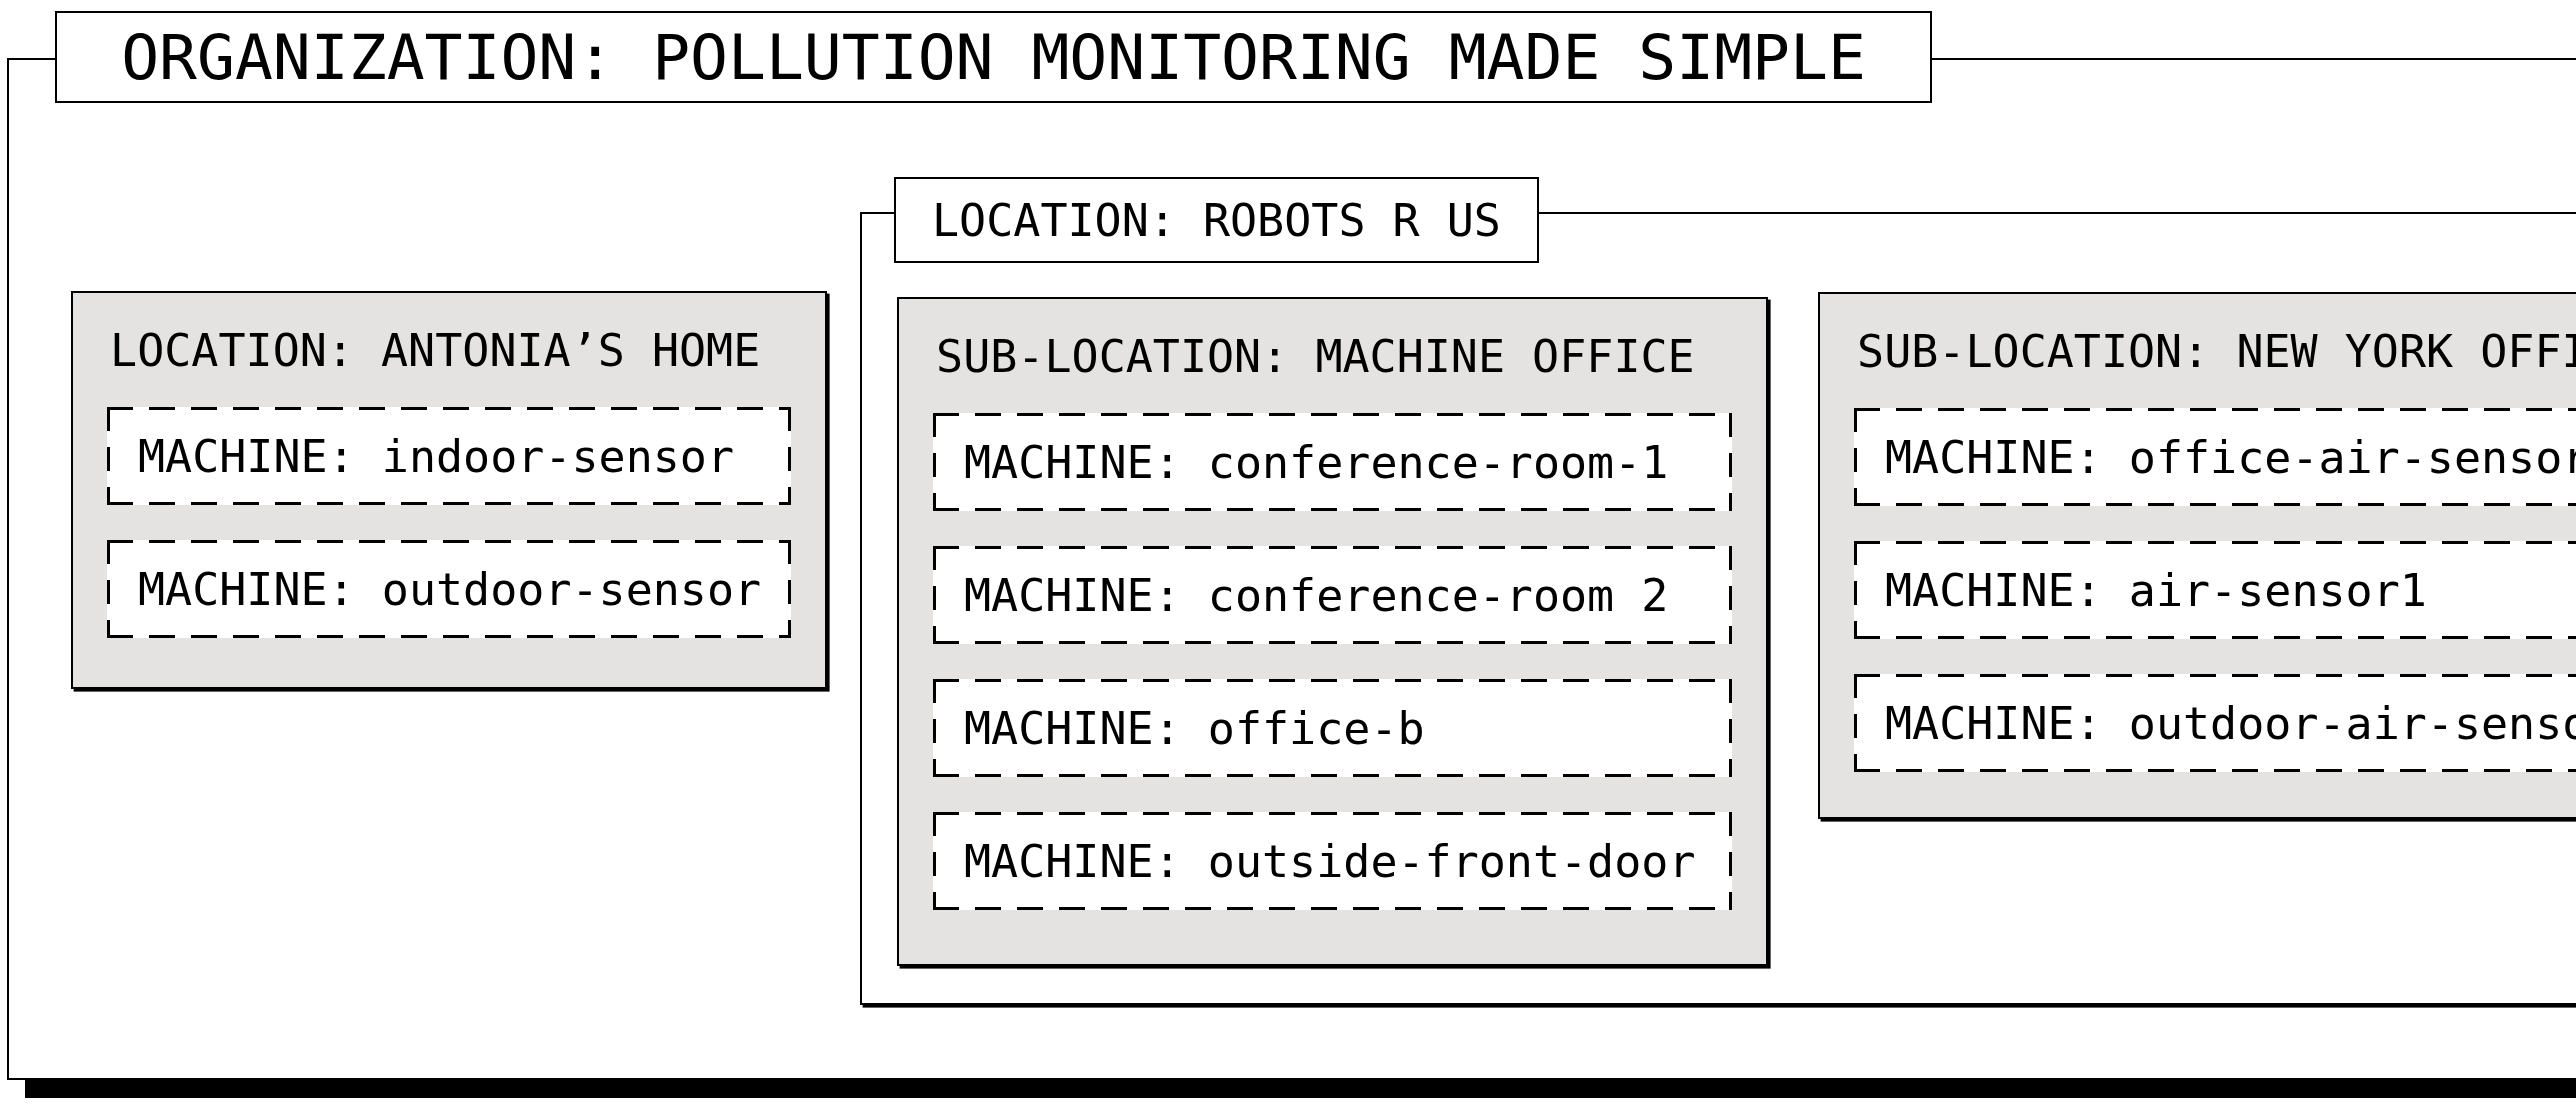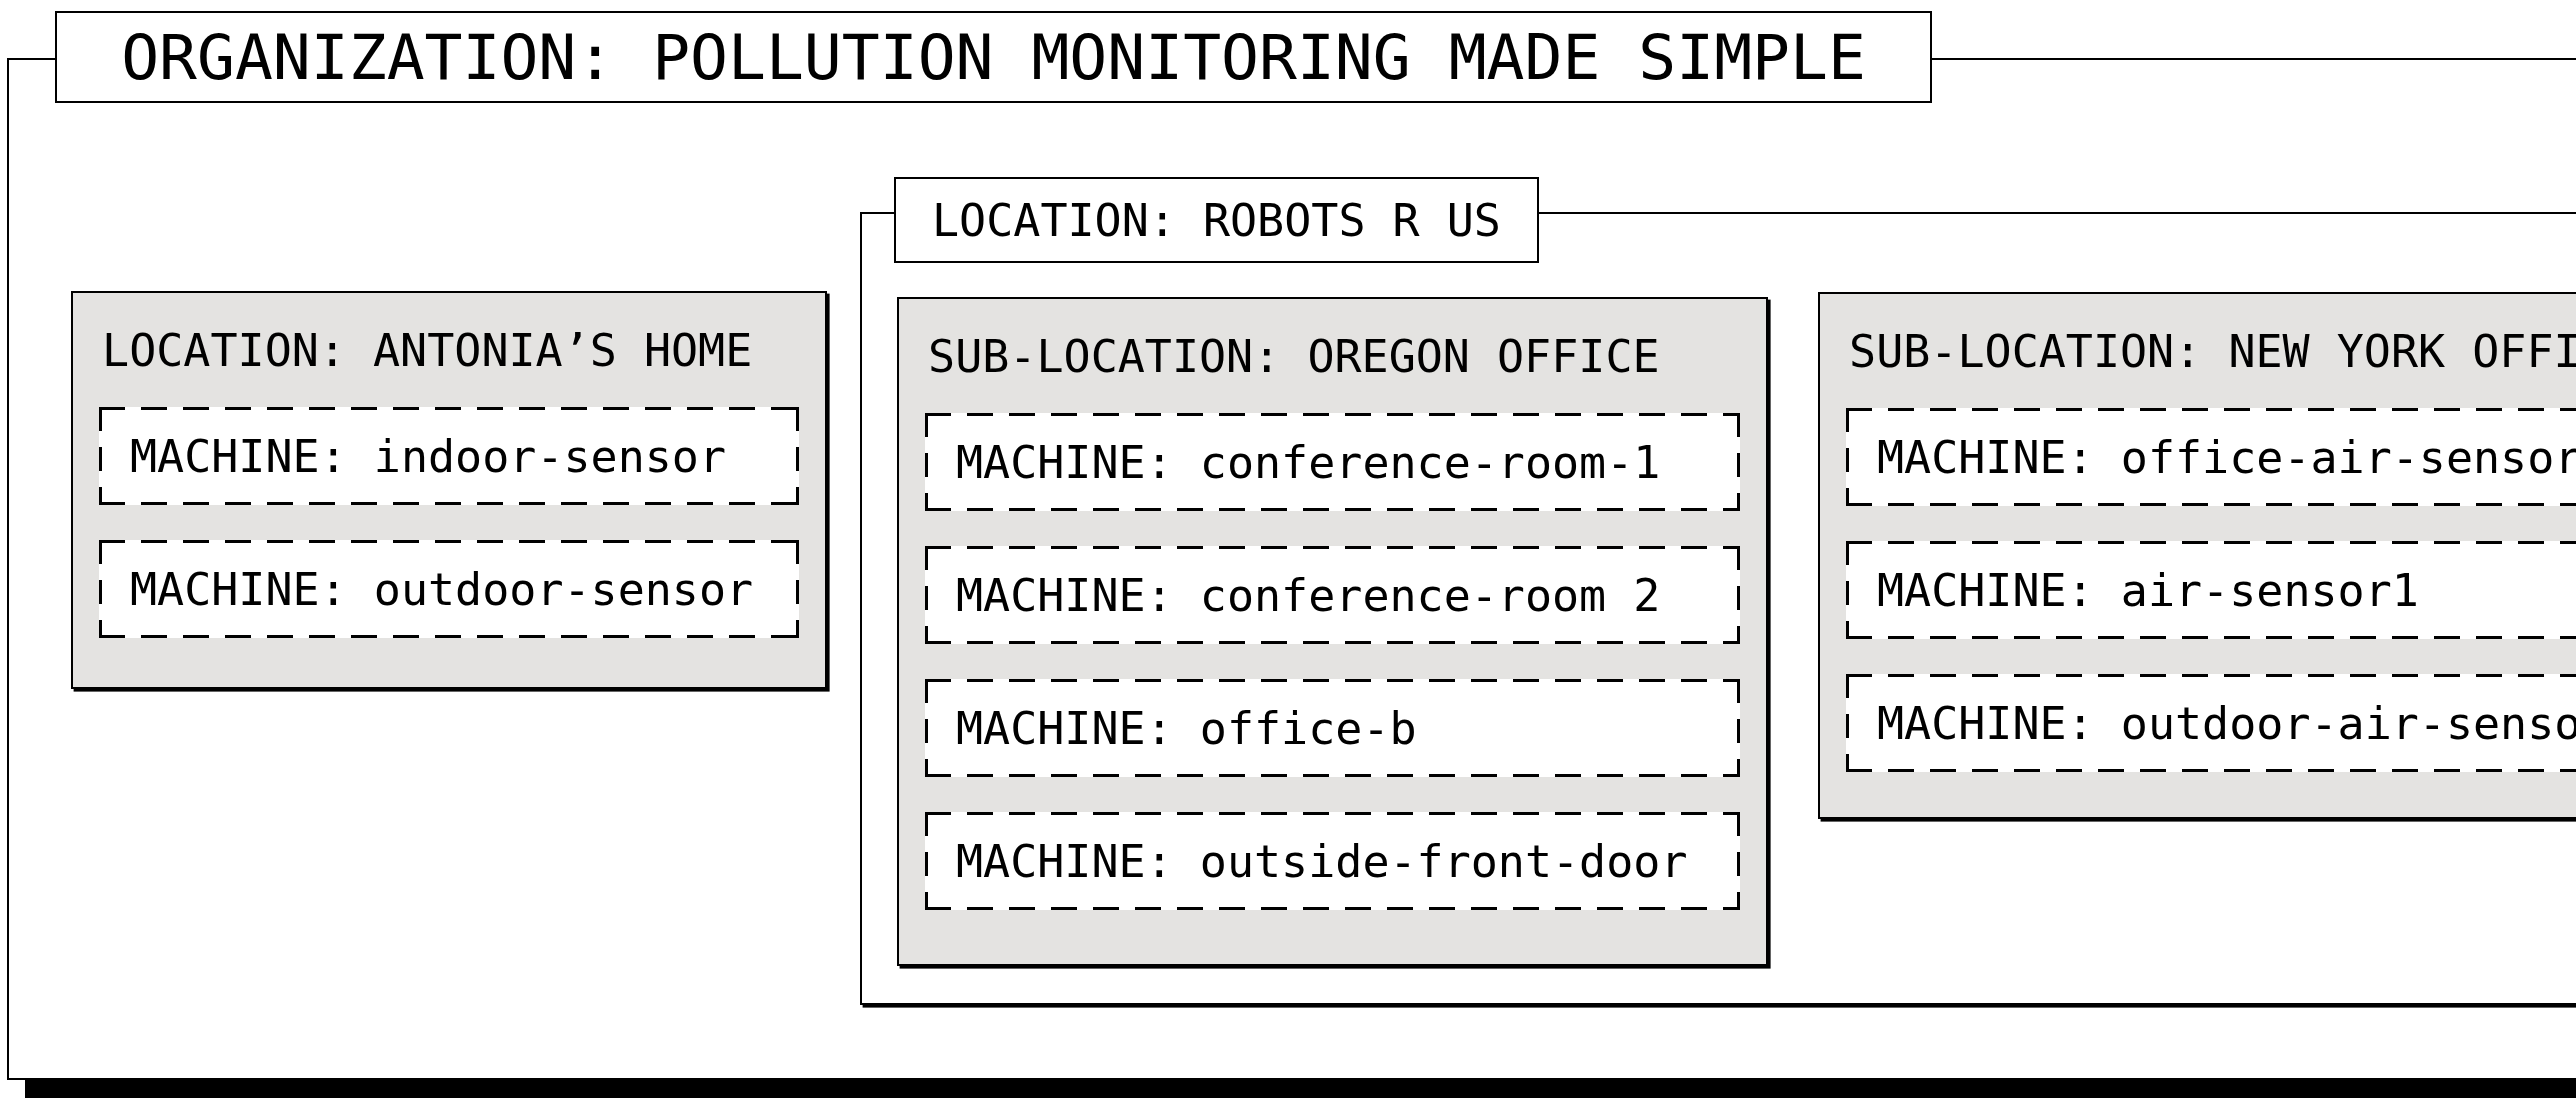--- a/index.html
+++ b/index.html
@@ -69,21 +69,21 @@
     box-shadow: 2.6px 2.6px 0 0 #000000;
   }
 
   
   .panel {
     position: absolute;
     background: #e4e3e1;
     border: 2.1px solid #000000;
     box-sizing: border-box;
     box-shadow: 2.6px 2.6px 0 0 #000000;
-    padding: 31px 26px;
+    padding: 31px 34px;
     overflow: hidden;
   }
   .panel-antonia {
     left: 71px;
     top: 291px;
     width: 756px;
     height: 398px;
   }
   .panel-oregon {
     left: 897px;
@@ -154,21 +154,21 @@
     <div class="panel-title">LOCATION: ANTONIA’S HOME</div>
     <div class="machine">
       <span>MACHINE: indoor-sensor</span>
     </div>
     <div class="machine">
       <span>MACHINE: outdoor-sensor</span>
     </div>
   </div>
 
   <div class="panel panel-oregon">
-    <div class="panel-title">SUB-LOCATION: OREGON OFFICE</div>
+    <div class="panel-title">SUB-LOCATION: MACHINE OFFICE</div>
     <div class="machine">
       <span>MACHINE: conference-room-1</span>
     </div>
     <div class="machine">
       <span>MACHINE: conference-room 2</span>
     </div>
     <div class="machine">
       <span>MACHINE: office-b</span>
     </div>
     <div class="machine">

